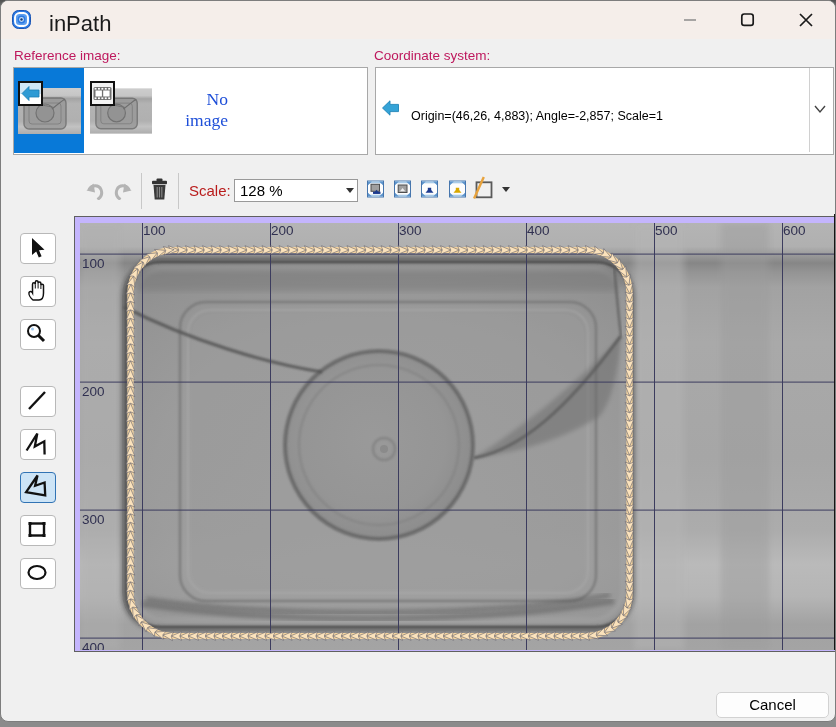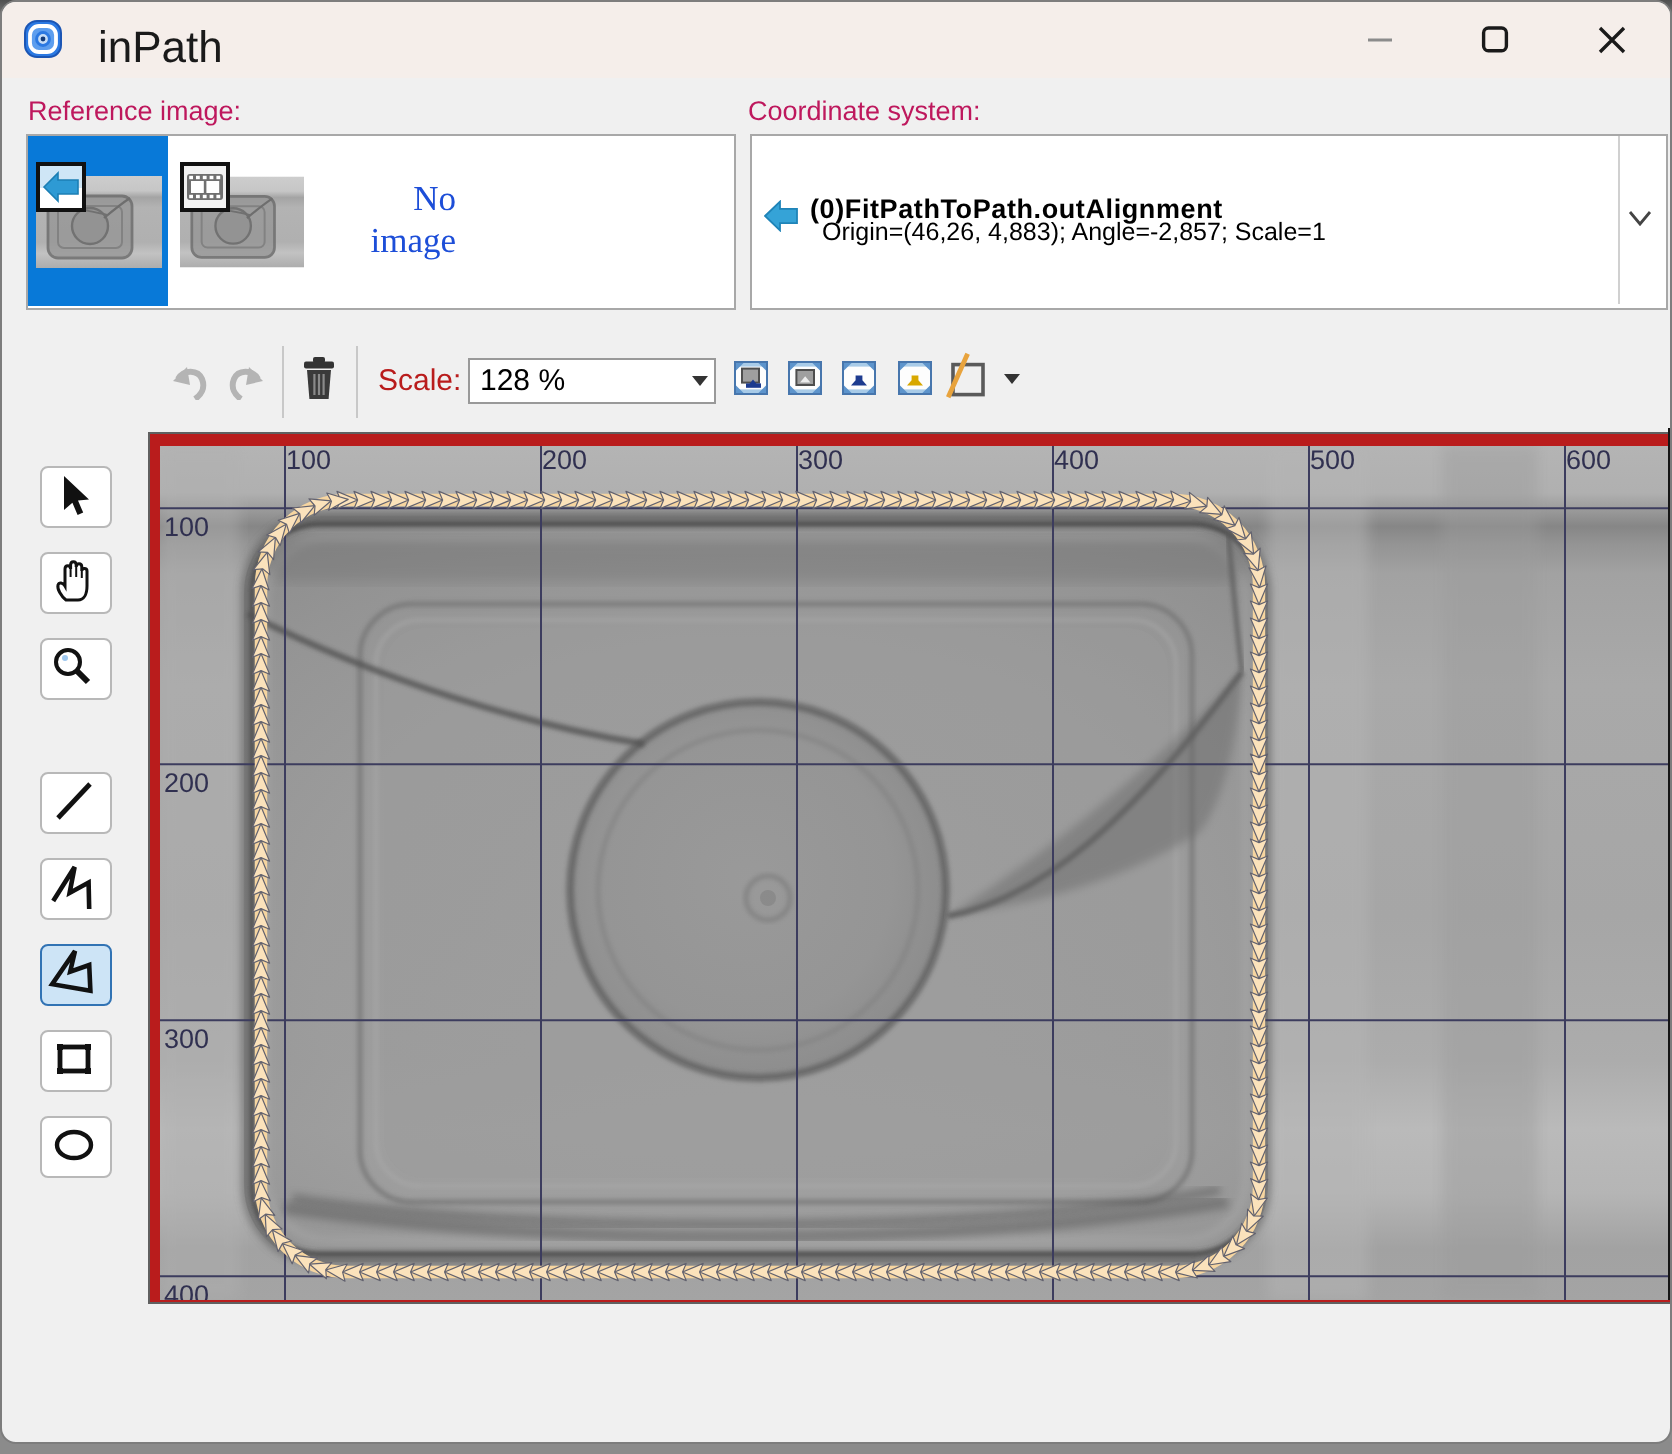--- a/index.html
+++ b/index.html
@@ -100,21 +100,20 @@
       <rect x="14.8" y="16.4" width="1.9" height="1.7" fill="#fff"></rect>
       <rect x="18.2" y="6.9" width="1.9" height="1.7" fill="#fff"></rect>
       <rect x="18.2" y="16.4" width="1.9" height="1.7" fill="#fff"></rect>
   </svg>
   <div style="position:absolute;left:155px;top:88px;width:72px;text-align:right;font-size:17.5px;color:#1d4ed8;line-height:21px;font-family:Liberation Serif, serif;">No<br>image</div>
 
   <div class="panel" style="left:374px;top:66px;width:457px;height:86px;"></div>
   <svg style="position:absolute;left:381px;top:99px" width="17" height="16" viewBox="0 0 17 16">
     <path d="M0.5,8 L8,0.8 L8,4.4 L16.5,4.4 L16.5,11.6 L8,11.6 L8,15.2 Z" fill="#35a3d7" stroke="#1f84b8" stroke-width="0.9"></path>
   </svg>
-  <div style="position:absolute;left:404px;top:96px;font-size:13.5px;letter-spacing:0.3px;font-weight:bold;color:#000;">(0)FitPathToPath.outAlignment</div>
   <div style="position:absolute;left:410px;top:108px;font-size:12.5px;color:#000;">Origin=(46,26, 4,883); Angle=-2,857; Scale=1</div>
   <div style="position:absolute;left:808px;top:67px;width:1px;height:84px;background:#d0d0d0;"></div>
   <svg style="position:absolute;left:812px;top:103px" width="14" height="10" viewBox="0 0 14 10">
     <path d="M2,2 L7,8 L12,2" fill="none" stroke="#444" stroke-width="1.4"></path>
   </svg>
 
   <svg style="position:absolute;left:84px;top:181px" width="20" height="18" viewBox="0 0 20 18">
     <path d="M4,7.5 C7,2.5 14,2.8 16,7.5 C17.8,12 15.5,15.5 12.5,17.5" fill="none" stroke="#b4b4b4" stroke-width="3"></path>
     <path d="M8.5,1.5 L1.5,8.5 L10,10.5 Z" fill="#b4b4b4"></path>
   </svg>
@@ -207,21 +206,21 @@
               <rect x="8.5" y="7" width="3" height="3" fill="#111"></rect>
       <rect x="22.5" y="7" width="3" height="3" fill="#111"></rect>
               <rect x="8.5" y="19" width="3" height="3" fill="#111"></rect>
       <rect x="22.5" y="19" width="3" height="3" fill="#111"></rect>
     </svg>
     <div class="toolbtn" style="top:557px"></div>
 <svg style="position:absolute;left:19px;top:557px" width="34" height="29" viewBox="0 0 34 29">
       <ellipse cx="17" cy="14.5" rx="8.5" ry="6.5" fill="none" stroke="#111" stroke-width="2.2"></ellipse>
     </svg>
 
-  <div style="position:absolute;left:73px;top:215px;width:760px;height:434px;border:1px solid #606060;background:#b91c1c;">
+  <div style="position:absolute;left:73px;top:215px;width:760px;height:434px;border:1px solid #606060;background:#c4b5fd;">
     <svg style="position:absolute;left:5px;top:6px" width="754" height="427" viewBox="0 0 754 427">
 
 <defs>
   <linearGradient id="bgv" x1="0" y1="0" x2="0" y2="1">
     <stop offset="0" stop-color="#b4b4b4"></stop>
     <stop offset="0.055" stop-color="#b0b0b0"></stop>
     <stop offset="0.078" stop-color="#979797"></stop>
     <stop offset="0.094" stop-color="#868686"></stop>
     <stop offset="0.115" stop-color="#949494"></stop>
     <stop offset="0.15" stop-color="#a2a2a2"></stop>
@@ -507,12 +506,13 @@
         <path d="M53.4,44.5 L63.1,39.1 L60.1,49.8 L57.8,45.8 Z" fill="#fbe2bb" stroke="#62626f" stroke-width="0.6" stroke-linejoin="round"></path>
         <path d="M59.1,37.1 L69.8,33.7 L64.7,43.7 L63.3,39.2 Z" fill="#fbe2bb" stroke="#62626f" stroke-width="0.6" stroke-linejoin="round"></path>
         <path d="M66.3,31.0 L77.4,29.8 L70.4,38.5 L69.9,33.9 Z" fill="#fbe2bb" stroke="#62626f" stroke-width="0.6" stroke-linejoin="round"></path>
         <path d="M74.5,26.4 L85.6,27.4 L77.1,34.6 L77.5,30.0 Z" fill="#fbe2bb" stroke="#62626f" stroke-width="0.6" stroke-linejoin="round"></path>
         <path d="M83.4,23.5 L94.1,26.7 L84.3,32.1 L85.7,27.6 Z" fill="#fbe2bb" stroke="#62626f" stroke-width="0.6" stroke-linejoin="round"></path>
     </svg>
   </div>
 
   <div style="position:absolute;left:833px;top:213px;width:3px;height:436px;background:#151515;"></div>
 
+  <div class="btn" style="left:715px;width:111px;border:1px solid #d2d2d2;">Cancel</div>
 </div>
 </body></html>

